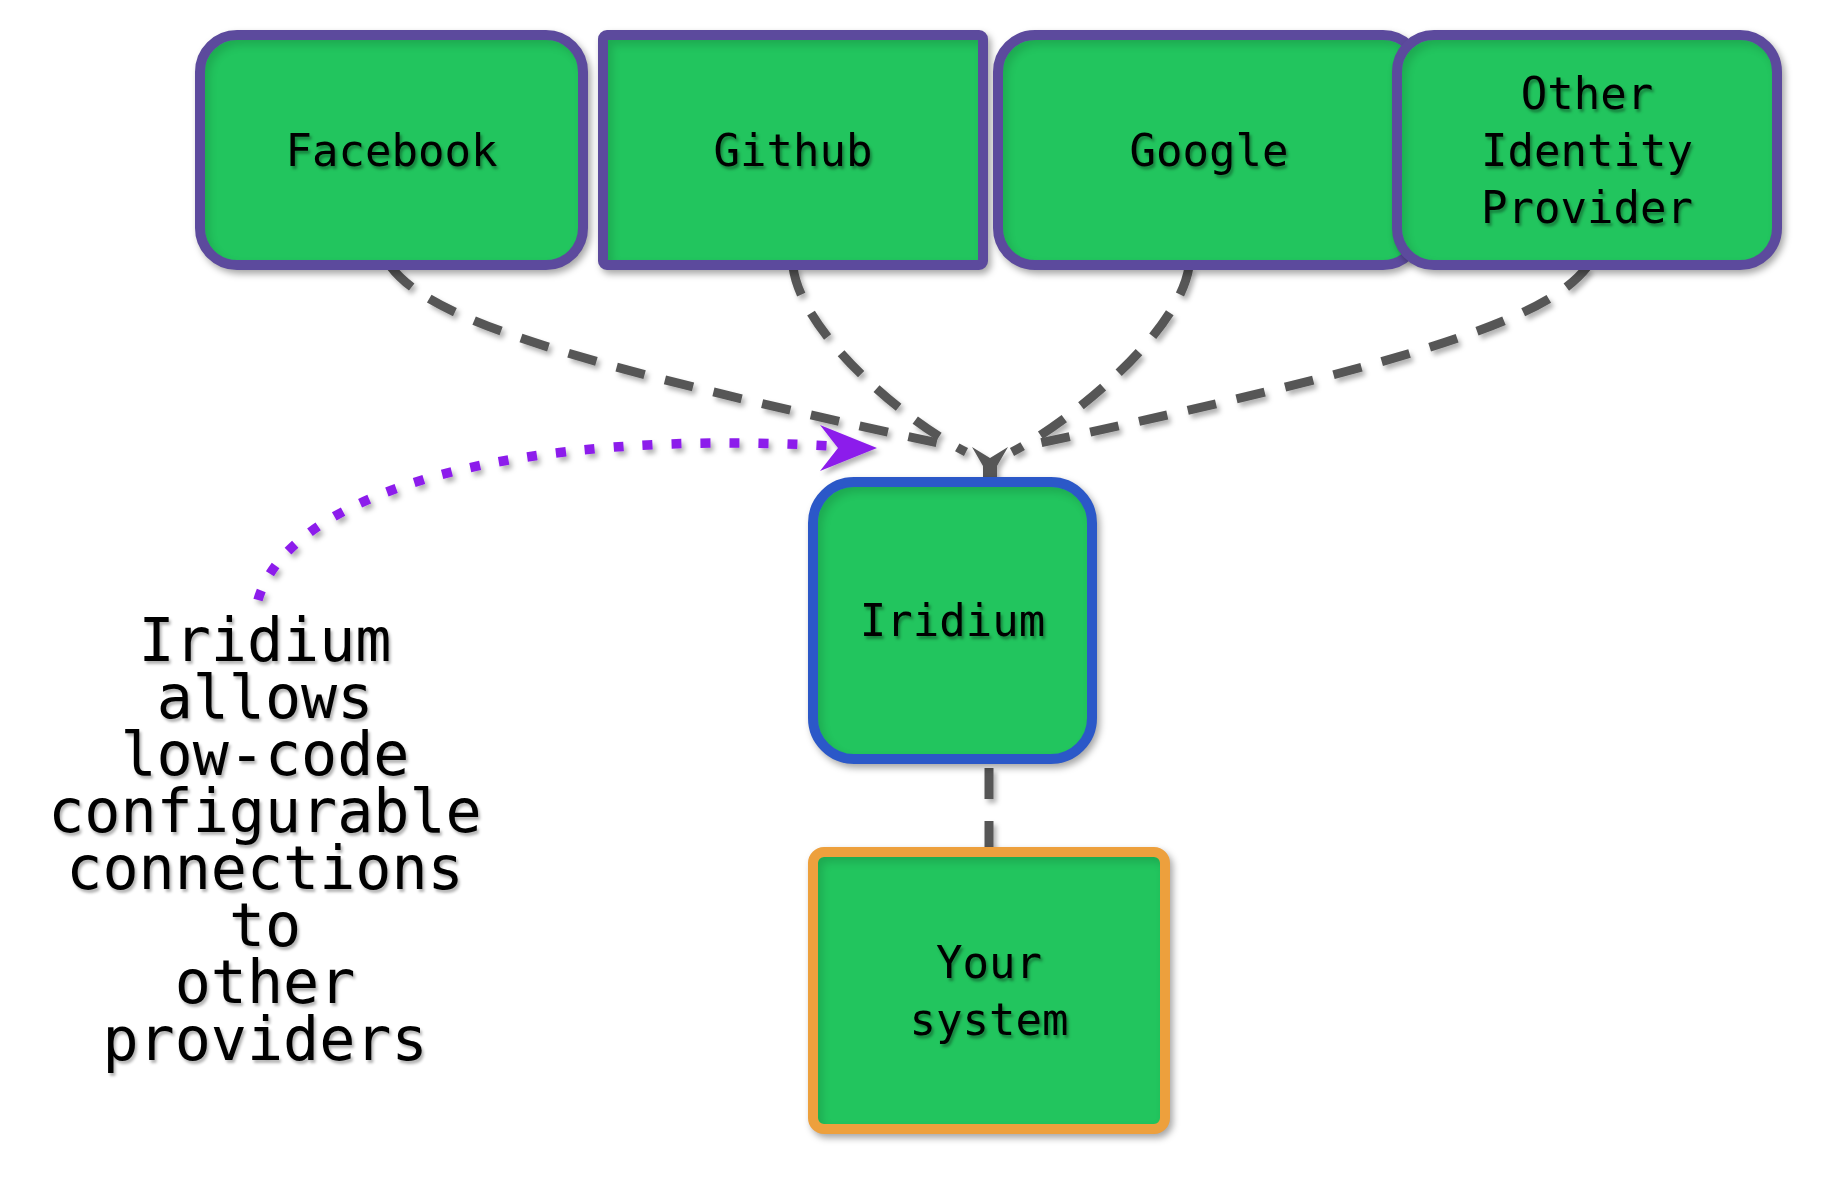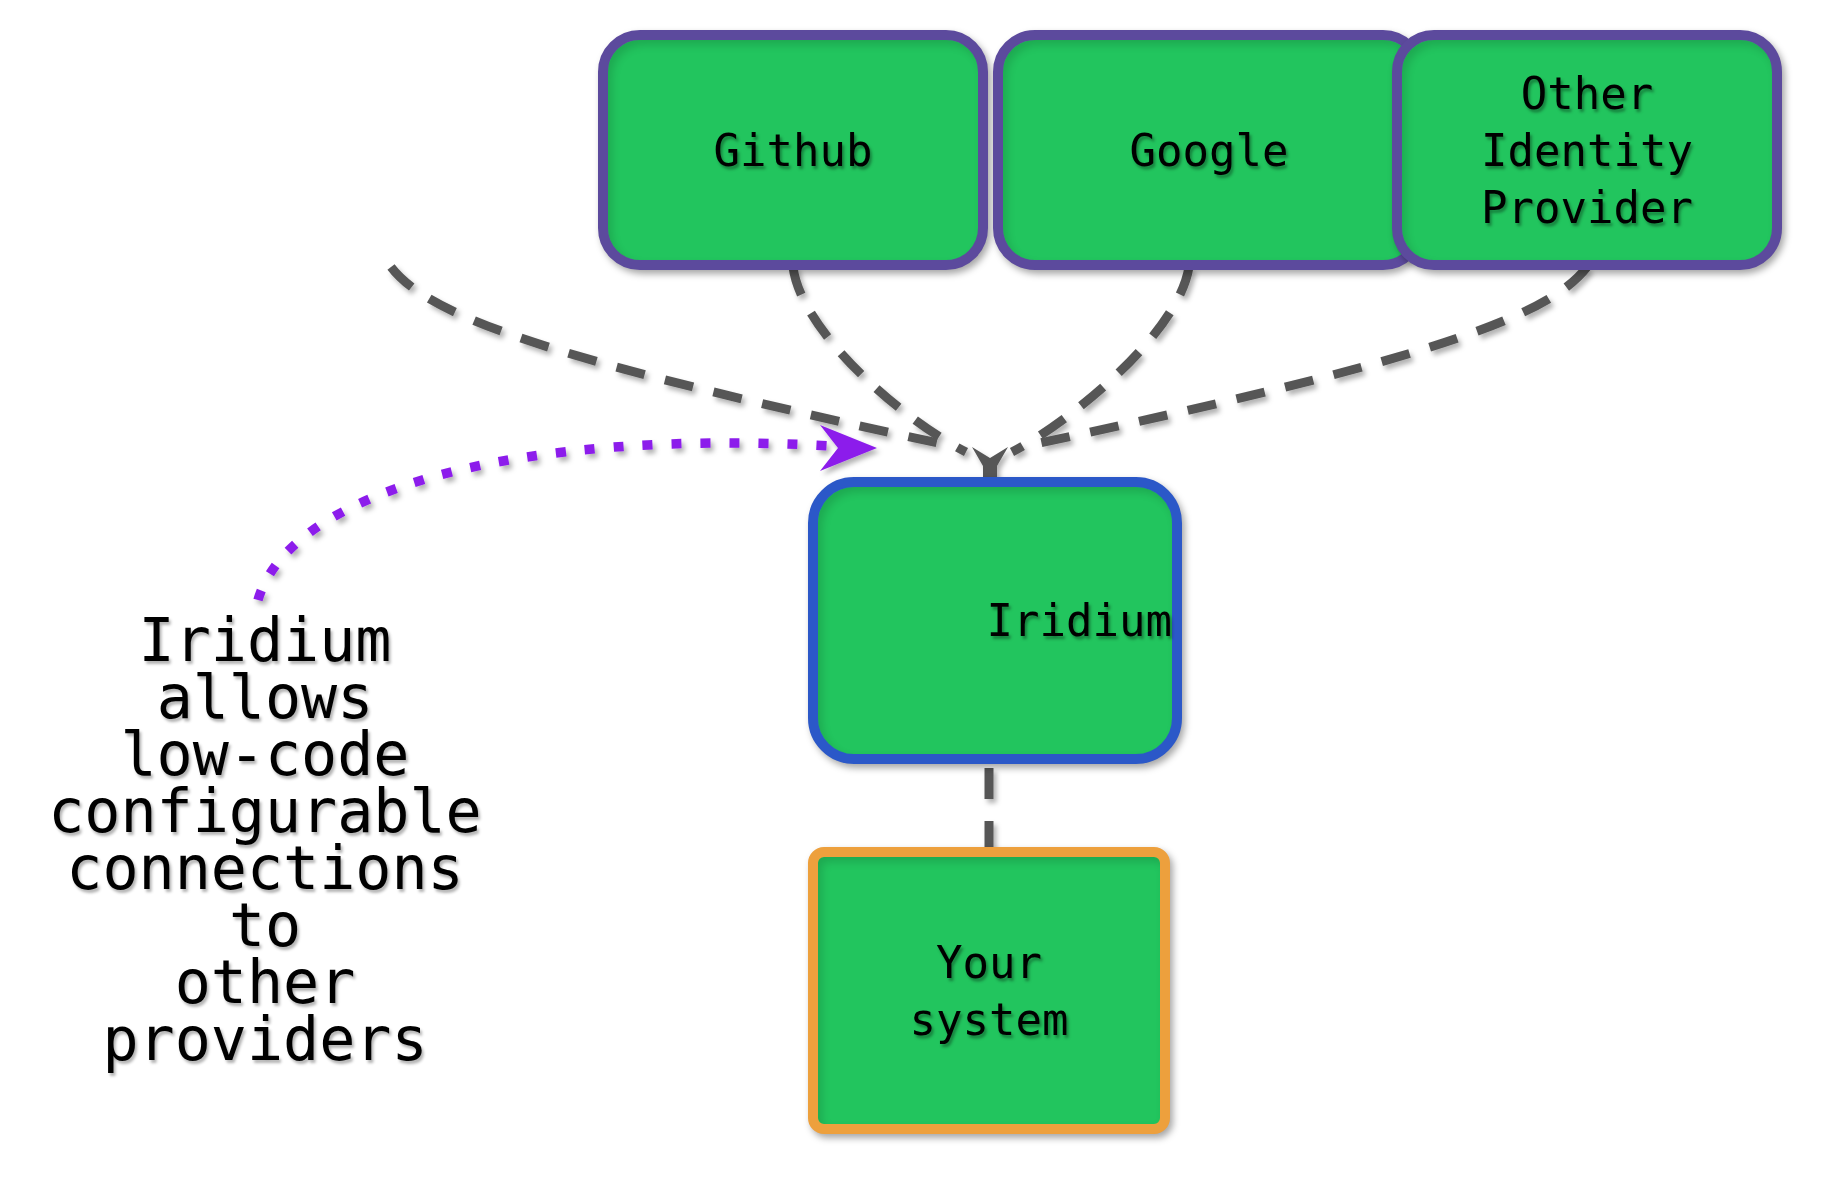--- a/index.html
+++ b/index.html
@@ -17,24 +17,24 @@
     display:flex;align-items:center;justify-content:center;
     text-align:center;
     font-size:44px;line-height:57px;color:#000000;
     white-space:pre-line;
     text-shadow:2px 3px 3px rgba(0,0,0,0.35);
     box-shadow:3px 4px 7px rgba(0,0,0,0.35), inset 4px 5px 8px rgba(0,0,0,0.14);
     border-radius:42px;
   }
   .provider{border:10px solid #5C4A9D; top:30px; height:240px;}
   #node-facebook{left:195px;width:393px;}
-  #node-github  {left:598px;width:390px;}
+  #node-github  {left:598px;width:390px;border-radius:9px;}
   #node-google  {left:993px;width:432px;}
   #node-other   {left:1392px;width:390px;}
-  #node-iridium {border:10px solid #2B58C8; left:808px; top:477px; width:374px; height:287px; border-radius:46px;justify-content:flex-end;}
+  #node-iridium {border:10px solid #2B58C8; left:808px; top:477px; width:289px; height:287px; border-radius:46px;}
   #node-system  {border:10px solid #EDA03D; left:808px; top:847px; width:362px; height:287px; border-radius:16px;}
   #annotation{
     position:absolute;
     left:40px; top:612px; width:450px;
     text-align:center;
     font-size:60px; line-height:57px; color:#000000;
     white-space:pre-line;
     text-shadow:2px 3px 3px rgba(0,0,0,0.3);
   }
   #edges{position:absolute;left:0;top:0;width:1834px;height:1200px;pointer-events:none;}
@@ -58,20 +58,23 @@
       <path class="edge edge-dashed" d="M 793,267 C 802,335 908,423 966,452"></path>
       <path class="edge edge-dashed" d="M 1189,267 C 1178,335 1068,423 1012,452"></path>
       <path class="edge edge-dashed" d="M 1587,267 C 1548,318 1420,362 1026,446"></path>
       <path fill="#575757" stroke="none" d="M 983,487 L 983,466 L 972,447 L 990,458 L 1008,447 L 997,466 L 997,487 Z"></path>
       <path class="edge" stroke-dasharray="31 22" d="M 989,768 L 989,850"></path>
       <path class="annot-edge" d="M 258,600 C 290,490 520,428 832,446"></path>
       <path fill="#8C1EEB" stroke="none" d="M 877,448 L 820,425 L 838,448 L 820,471 Z"></path>
     </g>
   </svg>
 
+  <div class="node provider" id="node-facebook">
+    <span>Facebook</span>
+  </div>
 
   <div class="node provider" id="node-github">
     <span>Github</span>
   </div>
 
   <div class="node provider" id="node-google">
     <span>Google</span>
   </div>
 
   <div class="node provider" id="node-other">

